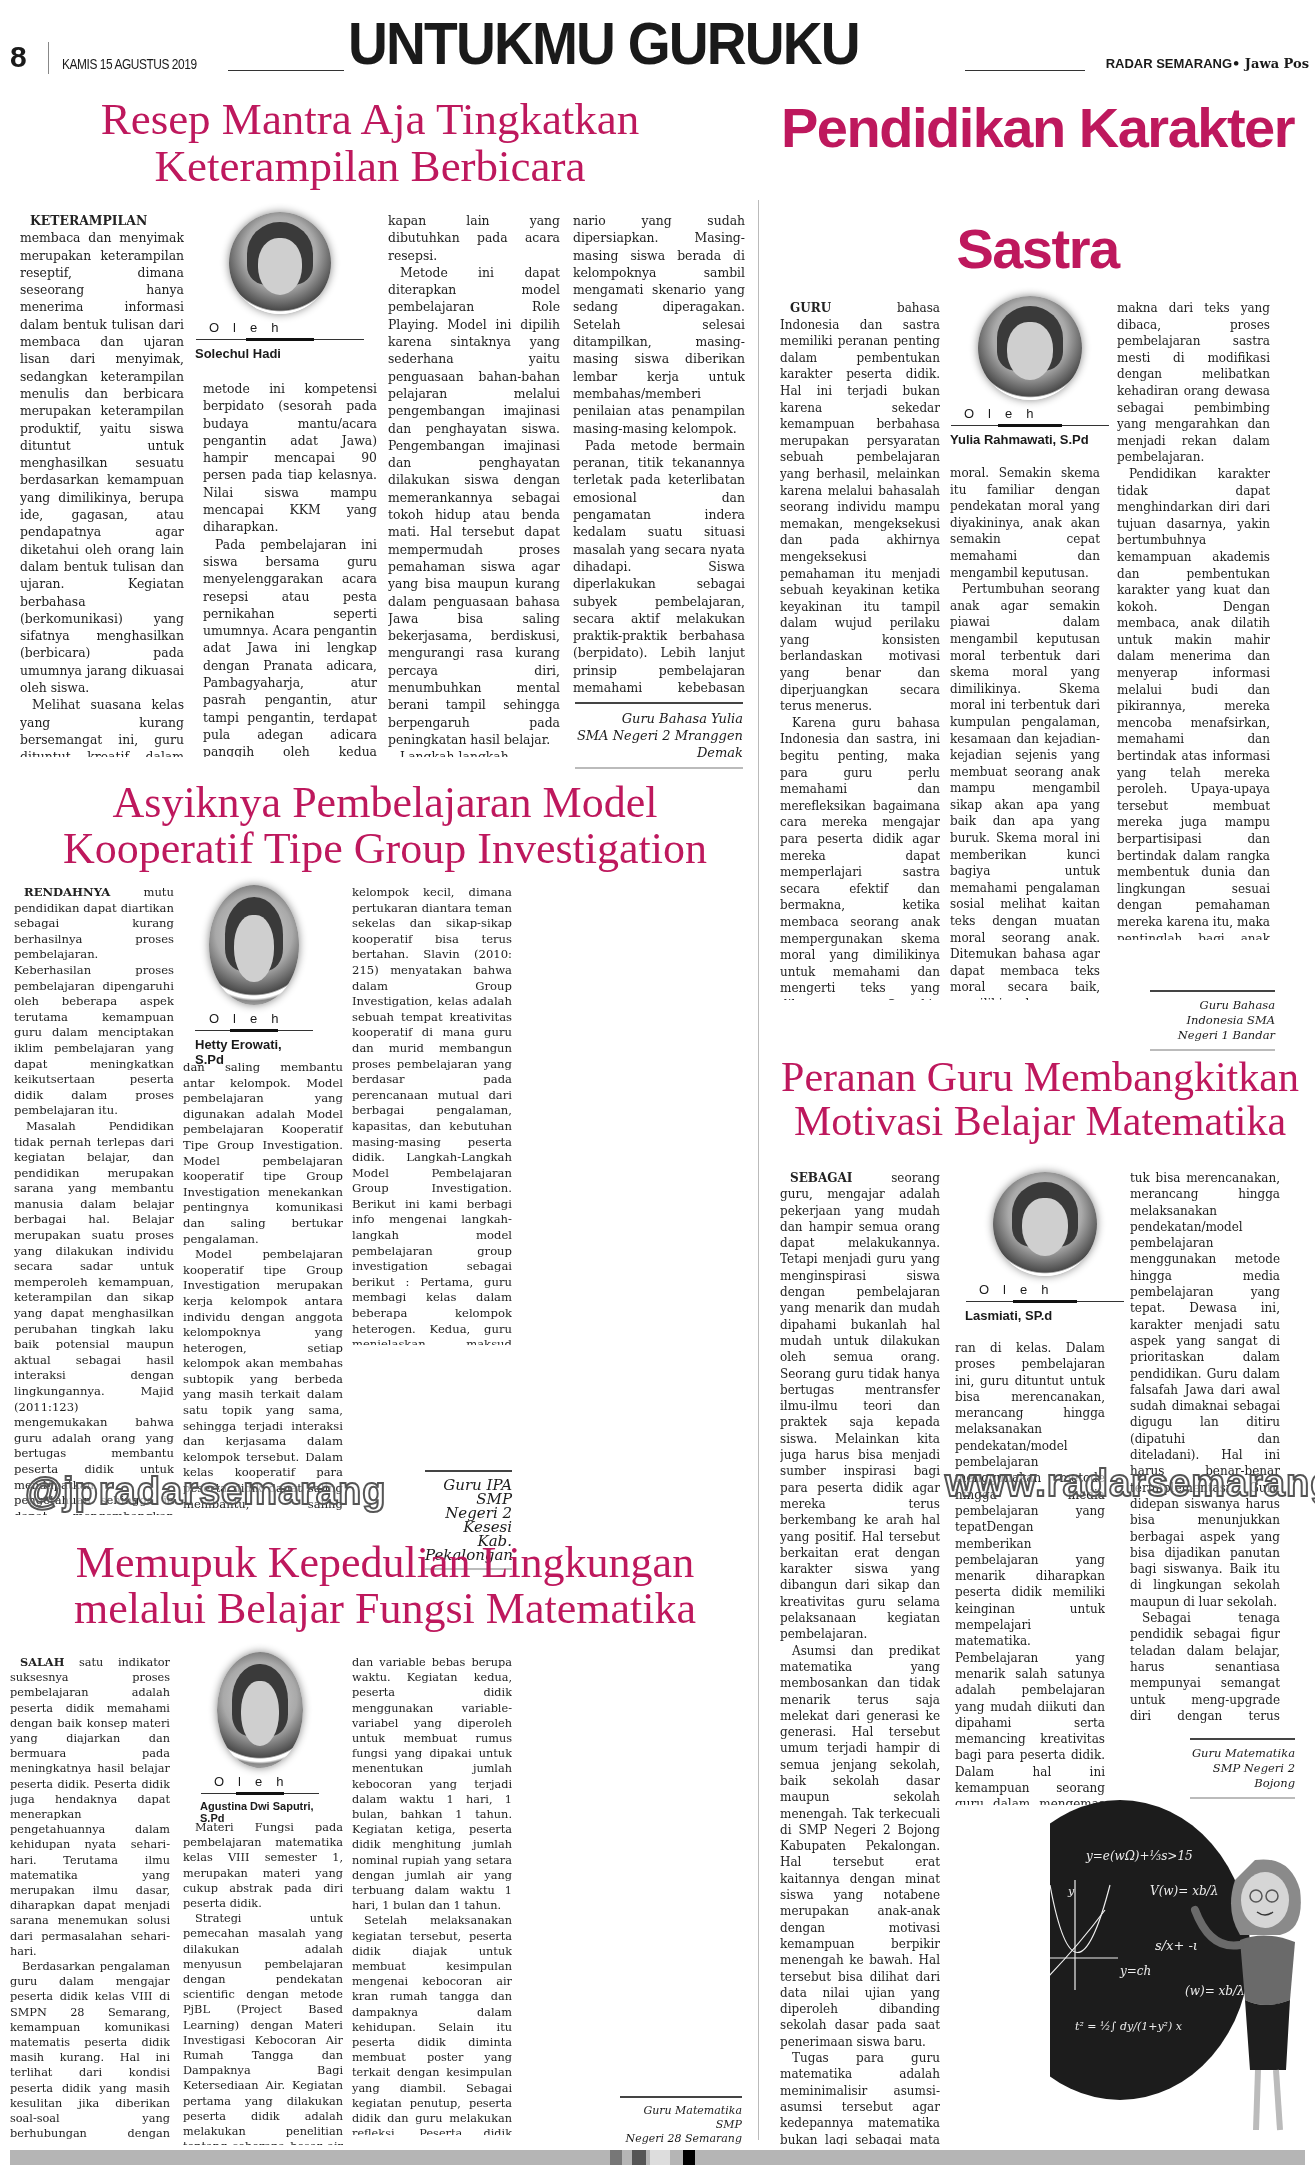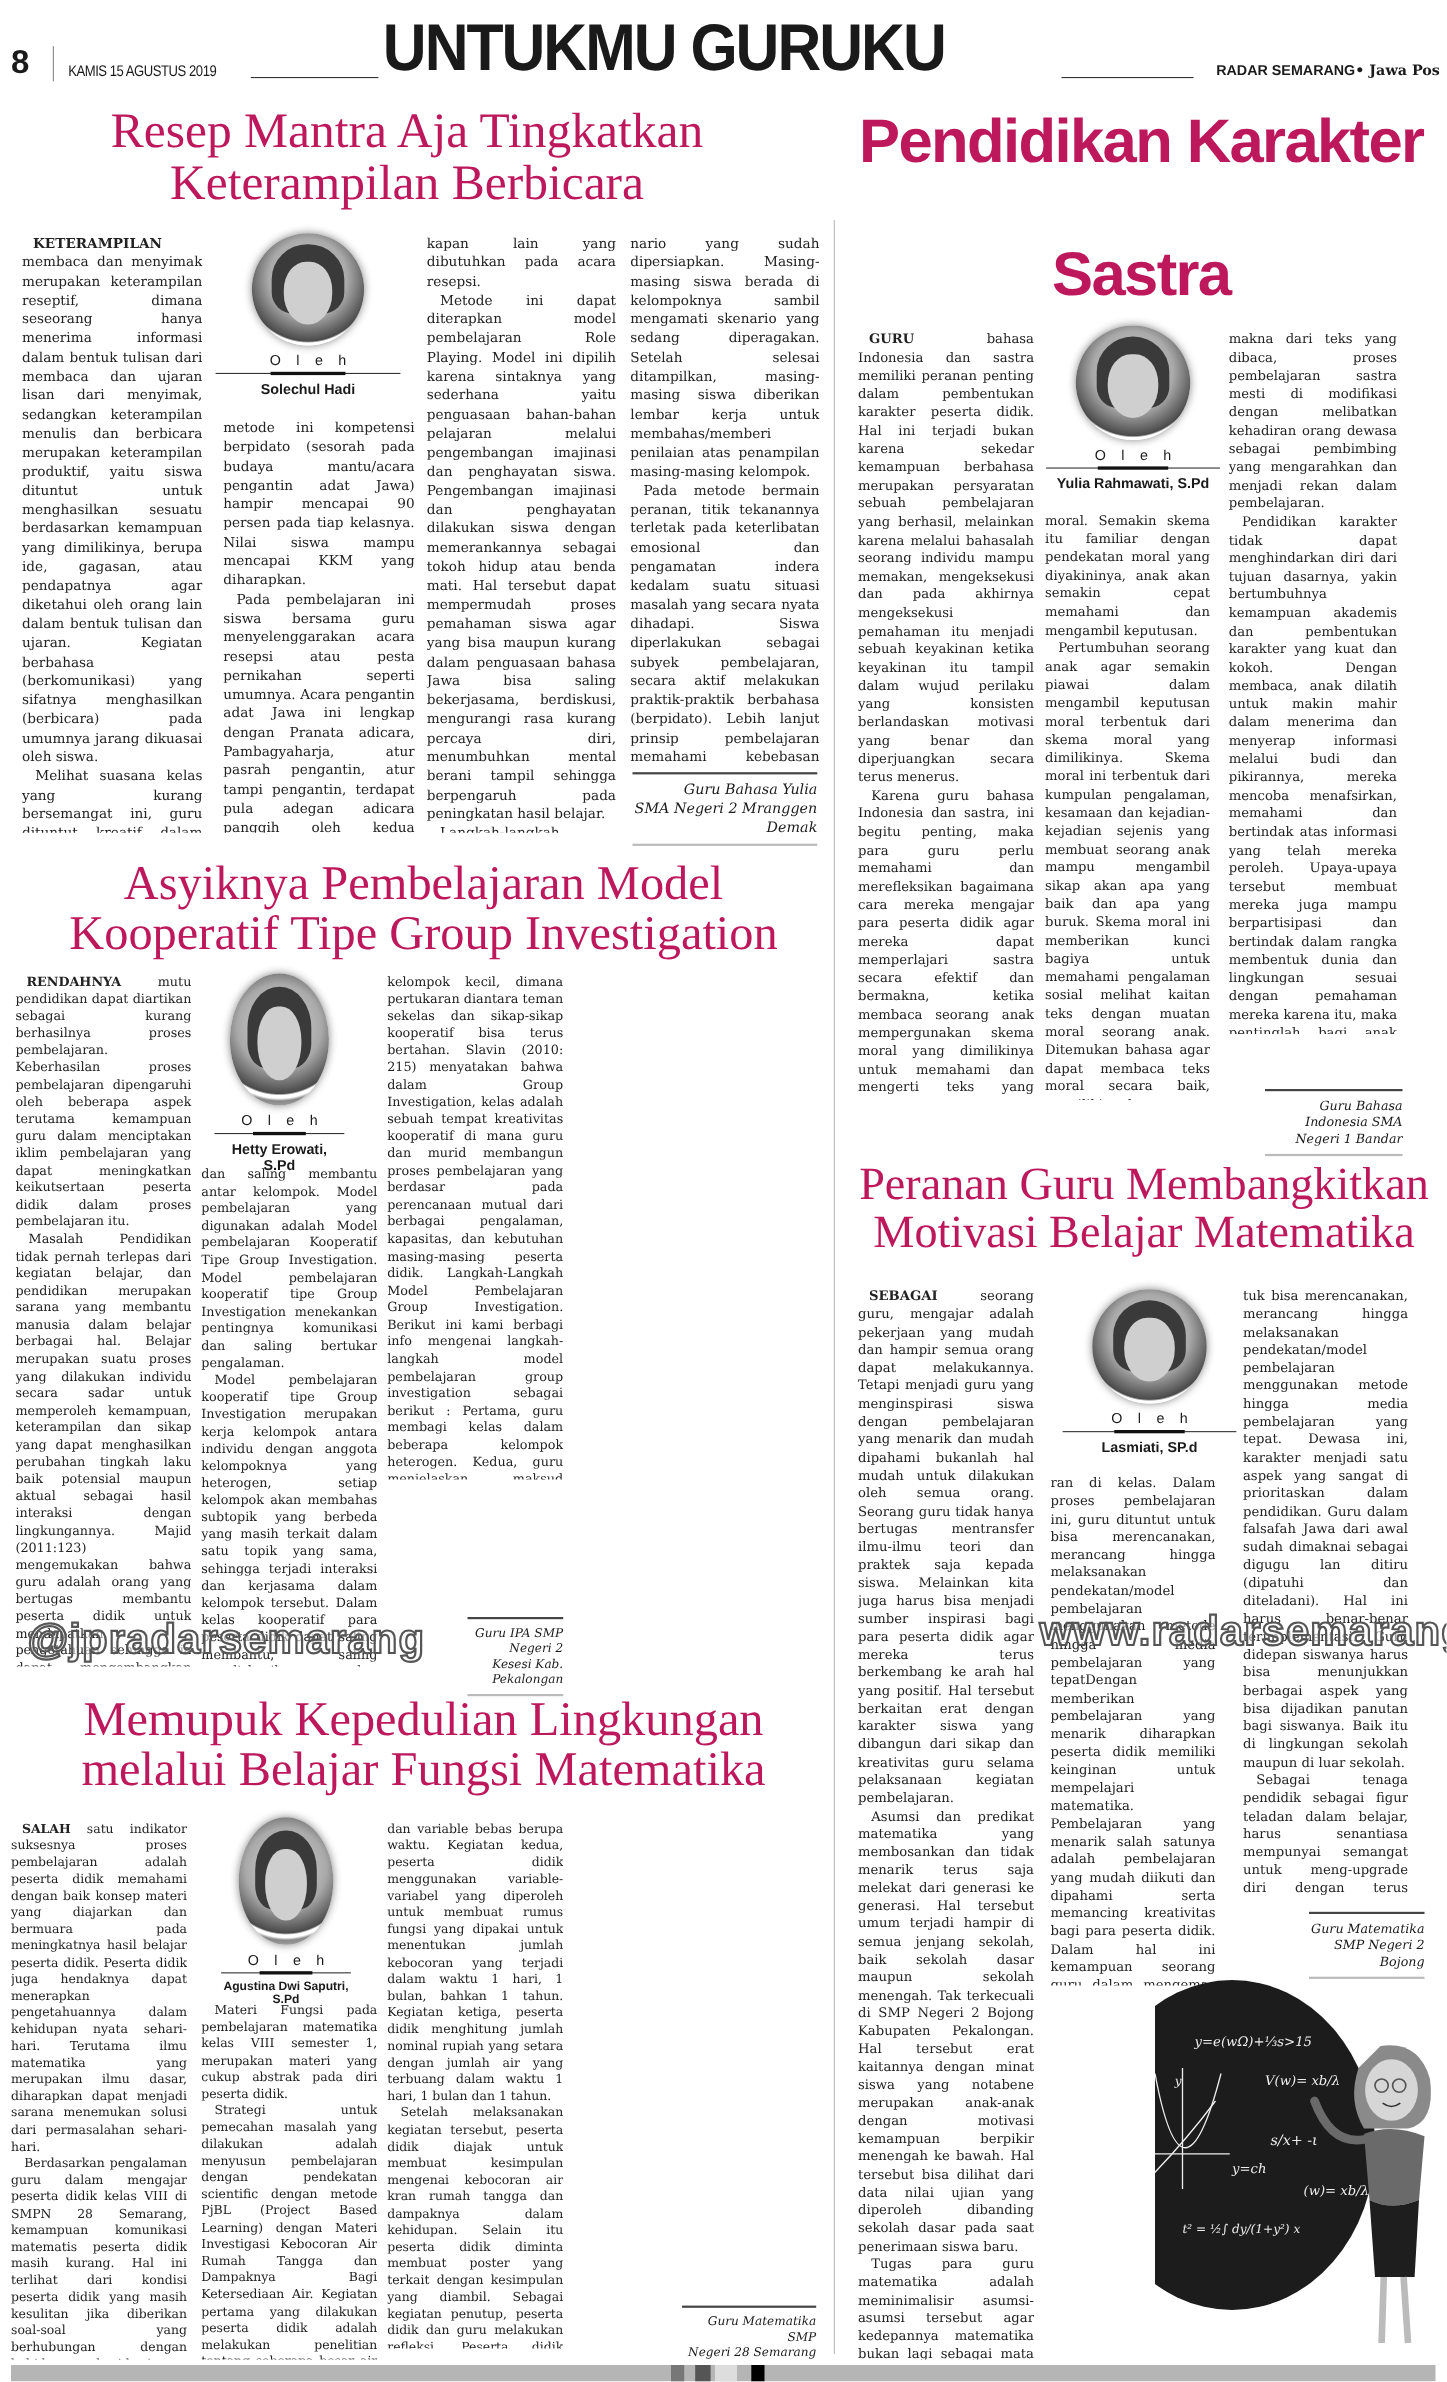--- a/index.html
+++ b/index.html
@@ -16,21 +16,21 @@
   .mast-pub .jp { font-family: "DejaVu Serif", serif; font-weight: bold; }
 
   .article { position: absolute; }
   .headline { position: absolute; text-align: center; font-family: "Liberation Serif", serif; font-weight: normal; line-height: 1.05; color: #be185d; }
   .headline.bold { font-family: "Liberation Sans", sans-serif; font-weight: bold; letter-spacing: -1.5px; line-height: 1.08; }
   .col { position: absolute; font-size: 12.4px; line-height: 17.3px; text-align: justify; hyphens: auto; color: #222; overflow: hidden; }
   .col p { text-indent: 12px; margin-bottom: 0; }
   .col p.lead { text-indent: 10px; }
   .col .lead-word { font-weight: bold; }
 
-  .byline { position: absolute; text-align: center; }
+  .byline { position: absolute; text-align: left; }
   .portrait { margin: 0 auto; border-radius: 50%; background: radial-gradient(circle at 50% 40%, #d8d8d8 0%, #a9a9a9 45%, #4a4a4a 72%, #fff 74%, #fff 77%, #888 80%, #ddd 100%); box-shadow: 0 0 8px #888; position: relative; overflow: hidden; }
   .portrait .face { position: absolute; left: 28%; top: 25%; width: 44%; height: 56%; border-radius: 46% 46% 50% 50%; background: #cfcfcf; }
   .portrait .head { position: absolute; left: 18%; top: 10%; width: 64%; height: 62%; border-radius: 50% 50% 30% 30%; background: #3a3a3a; }
   .oleh { font: 13px "Liberation Sans", sans-serif; letter-spacing: 14px; margin-top: 6px; padding-left: 14px; }
   .oleh-rule { height: 1px; background: #333; margin: 4px auto 0; position: relative; }
   .oleh-rule::after { content: ""; position: absolute; left: 30%; width: 40%; top: -1px; height: 3px; background: #111; }
   .author { font: bold 13px "Liberation Sans", sans-serif; margin-top: 6px; }
 
   .credit { position: absolute; text-align: right; font-style: italic; font-size: 13px; line-height: 17px; padding: 6px 0; border-top: 2px solid #444; border-bottom: 2px solid #bbb; }
 
@@ -114,21 +114,21 @@
     <div class="author">Hetty Erowati, S.Pd</div>
   </div>
   <div class="col" style="left:183px; top:1060px; width:160px; height:455px; font-size:11.6px; line-height:15.6px;">
     <p style="text-indent:0">dan saling membantu antar kelompok. Model pembelajaran yang digunakan adalah Model pembelajaran Kooperatif Tipe Group Investigation. Model pembelajaran kooperatif tipe Group Investigation menekankan pentingnya komunikasi dan saling bertukar pengalaman.</p>
     <p>Model pembelajaran kooperatif tipe Group Investigation merupakan kerja kelompok antara individu dengan anggota kelompoknya yang heterogen, setiap kelompok akan membahas subtopik yang berbeda yang masih terkait dalam satu topik yang sama, sehingga terjadi interaksi dan kerjasama dalam kelompok tersebut. Dalam kelas kooperatif para peserta didik dapat saling membantu, saling mendiskusikan dan berargumentasi, untuk mengasah pengetahuan yang mereka kuasai saat itu. Jadi metode Group Investigation merupakan kerja kelompok antara individu dengan anggota kelompoknya yang heterogen, setiap kelompok akan membahas subtopik yang berbeda yang masih terkait dalam satu topik yang sama, sehingga terjadi interaksi dan kerjasama dalam kelompok tersebut. Komunikasi dan interaksi kooperatif di antara sesama teman sekelas akan mencapai hasil terbaik apabila dilakukan dalam</p>
   </div>
   <div class="col" style="left:352px; top:885px; width:160px; height:460px; font-size:11.6px; line-height:15.6px;">
     <p style="text-indent:0">kelompok kecil, dimana pertukaran diantara teman sekelas dan sikap-sikap kooperatif bisa terus bertahan. Slavin (2010: 215) menyatakan bahwa dalam Group Investigation, kelas adalah sebuah tempat kreativitas kooperatif di mana guru dan murid membangun proses pembelajaran yang berdasar pada perencanaan mutual dari berbagai pengalaman, kapasitas, dan kebutuhan masing-masing peserta didik. Langkah-Langkah Model Pembelajaran Group Investigation. Berikut ini kami berbagi info mengenai langkah-langkah model pembelajaran group investigation sebagai berikut : Pertama, guru membagi kelas dalam beberapa kelompok heterogen. Kedua, guru menjelaskan maksud pembelajaran dan tugas kelompok. Ketiga, guru memanggil ketua-ketua untuk satu materi tugas, sehingga satu kelompok mendapat tugas satu materi atau tugas yang berbeda dari kelompok lain. Keempat, masing-masing kelompok membahas materi yang sudah ada secara kooperatif berisi temuan. Kelima, setelah selesai diskusi, lewat juru bicara ketua mempaikan hasil pembahasan kelompok. Keenam, guru memberikan penjelasan singkat sekaligus memberikan kesimpulan. Ketujuh, evaluasi dan kedelapan adalah penutup.</p>
 
   </div>
-  <div class="credit" style="left:425px; top:1470px; width:87px; font-size:11px; line-height:14px;">
+  <div class="credit" style="left:425px; top:1470px; width:87px; font-size:15px; line-height:14px;">
     <div>Guru IPA SMP Negeri 2</div>
     <div>Kesesi Kab. Pekalongan</div>
   </div>
 </div>
 
 <div class="article">
   <h2 class="headline" style="left:20px; top:1540px; width:730px; font-size:44px;">
     <span>Memupuk Kepedulian Lingkungan</span><br>
     <span>melalui Belajar Fungsi Matematika</span>
   </h2>

